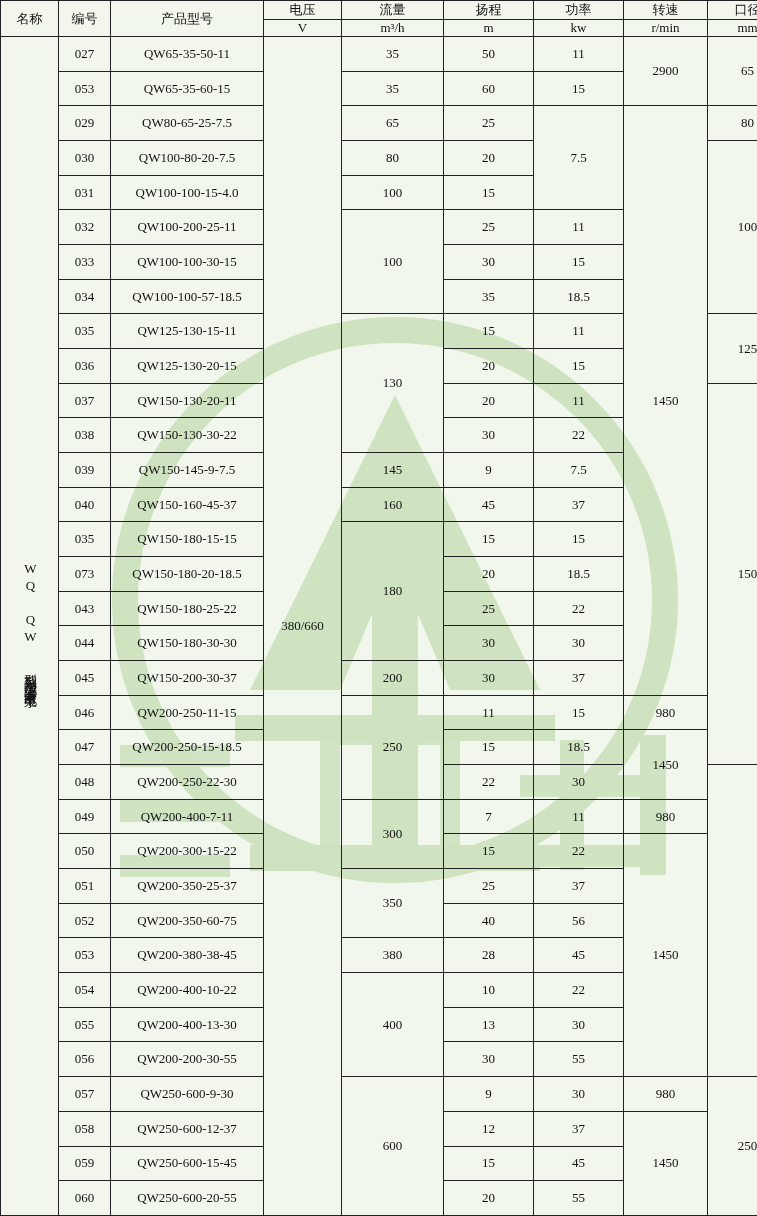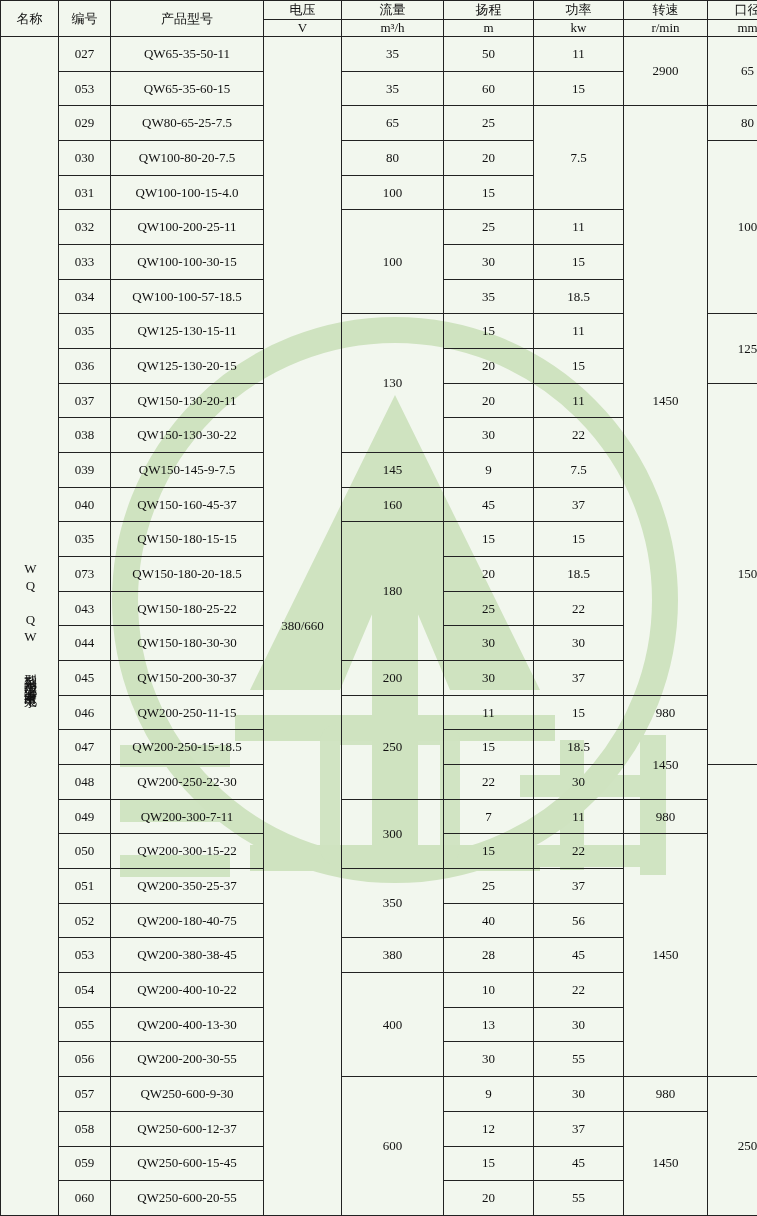--- a/index.html
+++ b/index.html
@@ -311,21 +311,21 @@
 
       <tr>
         <td class="num">048</td>
         <td class="model">QW200-250-22-30</td>
         <td class="num">22</td>
         <td class="num">30</td>
       </tr>
 
       <tr>
         <td class="num">049</td>
-        <td class="model">QW200-300-7-11</td>
+        <td class="model">QW200-400-7-11</td>
         <td class="num" rowspan="2">300</td>
         <td class="num">7</td>
         <td class="num">11</td>
         <td class="num">980</td>
       </tr>
 
       <tr>
         <td class="num">050</td>
         <td class="model">QW200-300-15-22</td>
         <td class="num">15</td>
@@ -336,21 +336,21 @@
       <tr>
         <td class="num">051</td>
         <td class="model">QW200-350-25-37</td>
         <td class="num" rowspan="2">350</td>
         <td class="num">25</td>
         <td class="num">37</td>
       </tr>
 
       <tr>
         <td class="num">052</td>
-        <td class="model">QW200-180-40-75</td>
+        <td class="model">QW200-350-60-75</td>
         <td class="num">40</td>
         <td class="num">56</td>
       </tr>
 
       <tr>
         <td class="num">053</td>
         <td class="model">QW200-380-38-45</td>
         <td class="num">380</td>
         <td class="num">28</td>
         <td class="num">45</td>

